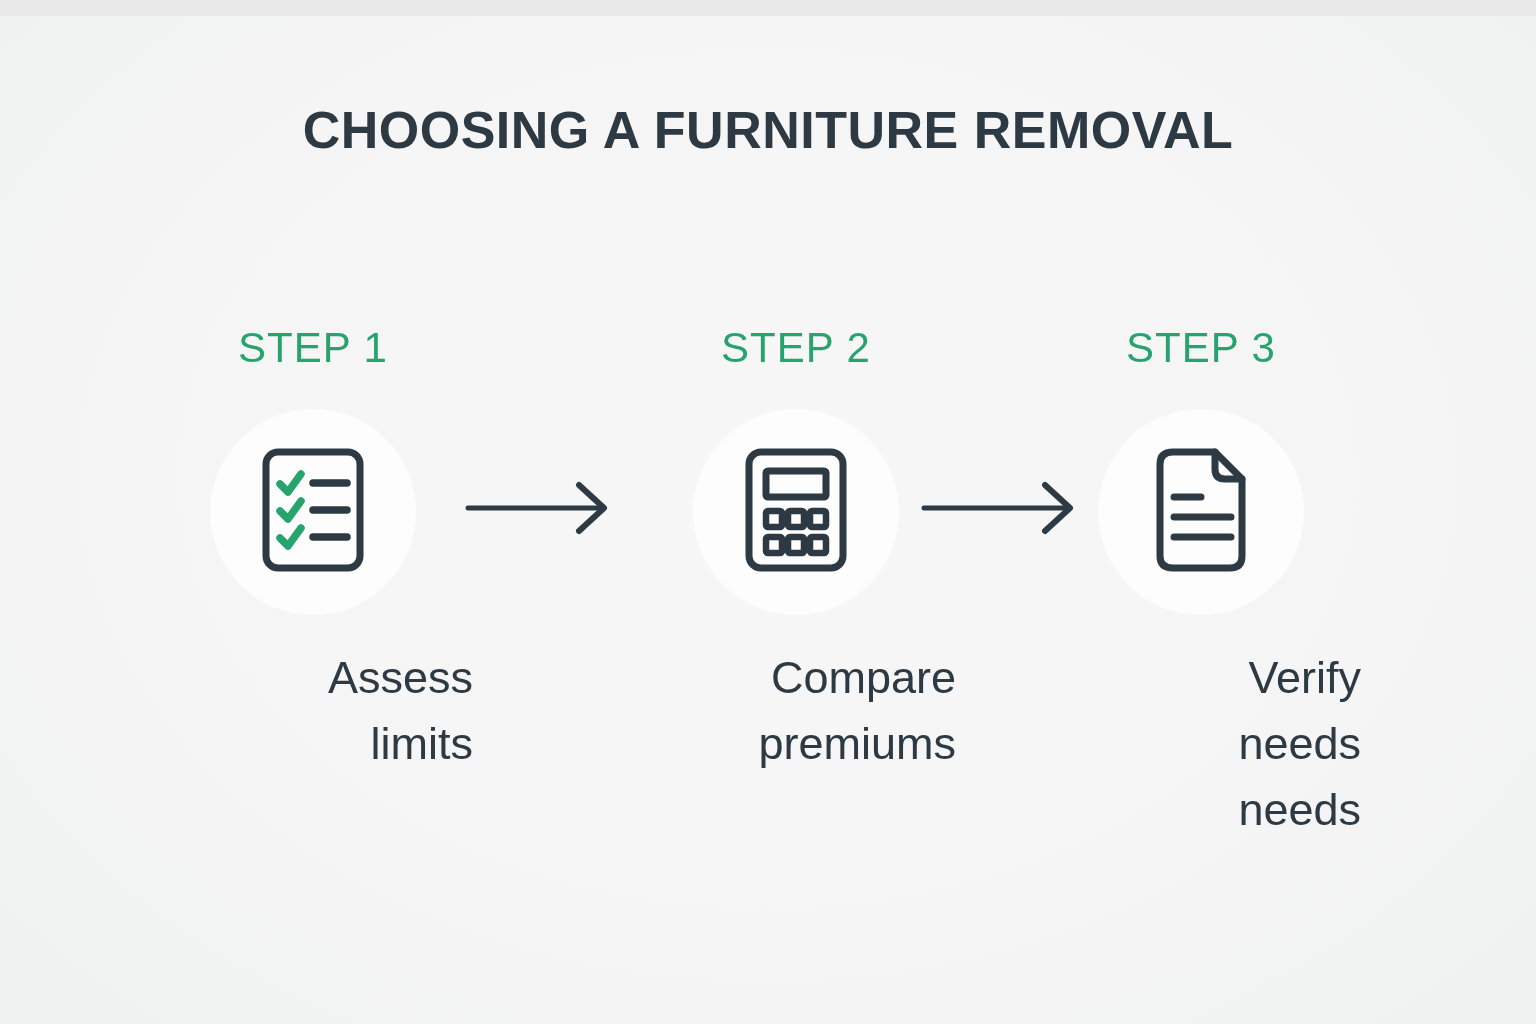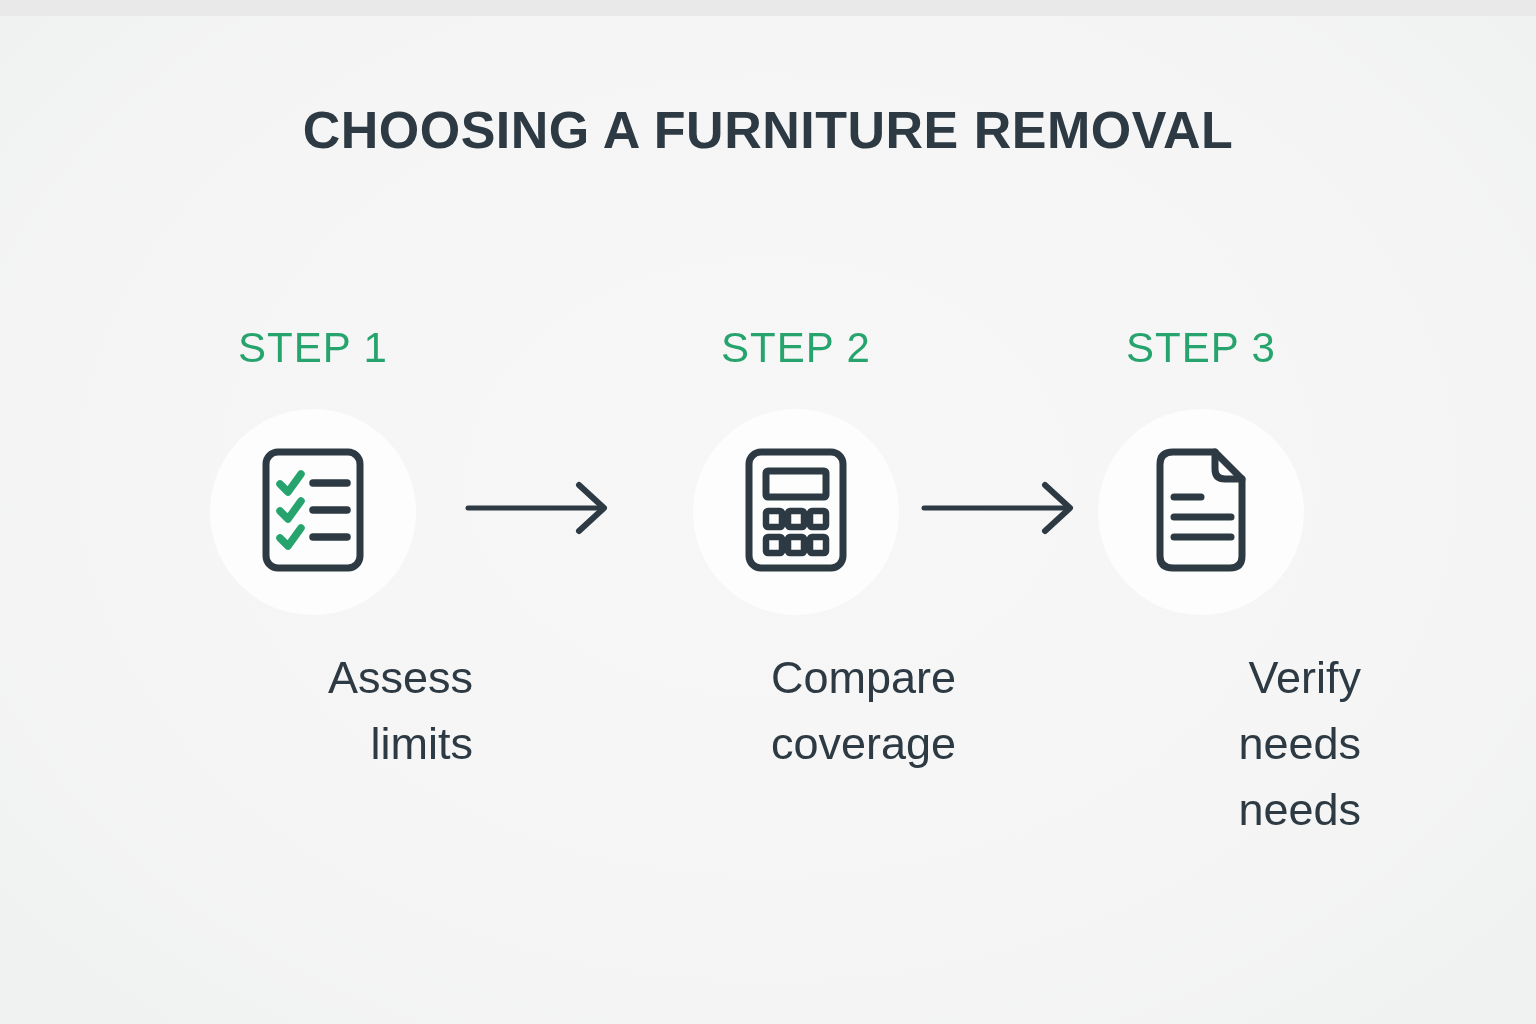--- a/index.html
+++ b/index.html
@@ -141,21 +141,21 @@
           <rect class="ink" x="44" y="64" width="16" height="16" rx="2" stroke-width="6.5"></rect>
           <rect class="ink" x="66" y="64" width="16" height="16" rx="2" stroke-width="6.5"></rect>
           <rect class="ink" x="22" y="90" width="16" height="16" rx="2" stroke-width="6.5"></rect>
           <rect class="ink" x="44" y="90" width="16" height="16" rx="2" stroke-width="6.5"></rect>
           <rect class="ink" x="66" y="90" width="16" height="16" rx="2" stroke-width="6.5"></rect>
         </svg>
       </span>
     </div>
     <div class="caption">
       <div>Compare</div>
-      <div>coverage</div>
+      <div>premiums</div>
     </div>
   </div>
 
   <div class="arrow arrow--2">
     <svg width="160" height="56" viewBox="0 0 160 56">
       <line class="ink" x1="4" y1="28" x2="149" y2="28" stroke-width="5"></line>
       <polyline class="ink" points="125,5 150,28 125,51" stroke-width="6"></polyline>
     </svg>
   </div>
 

